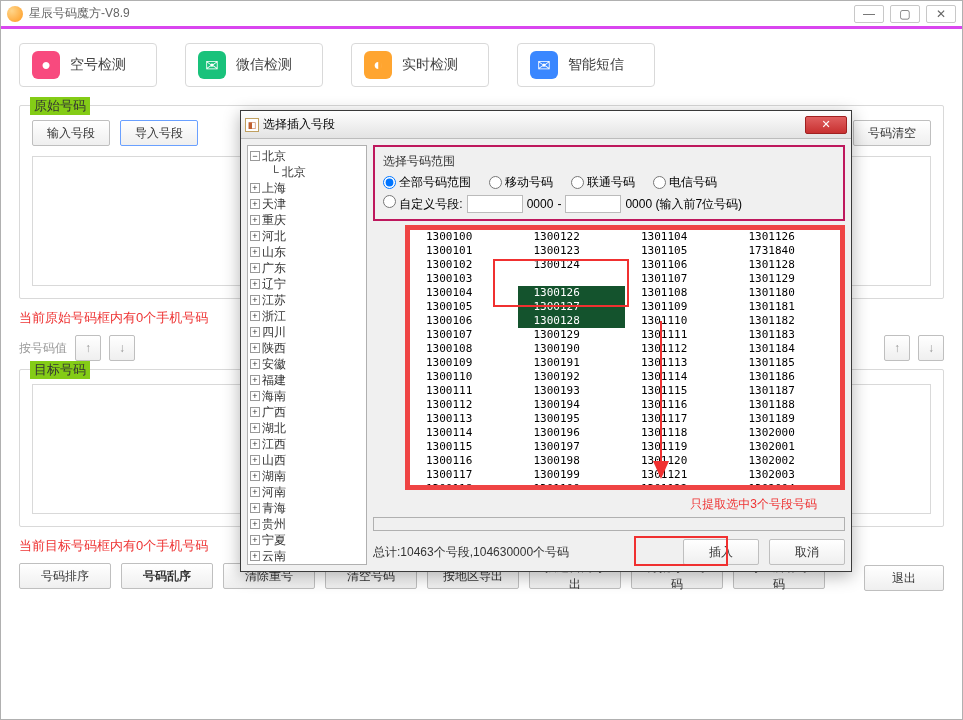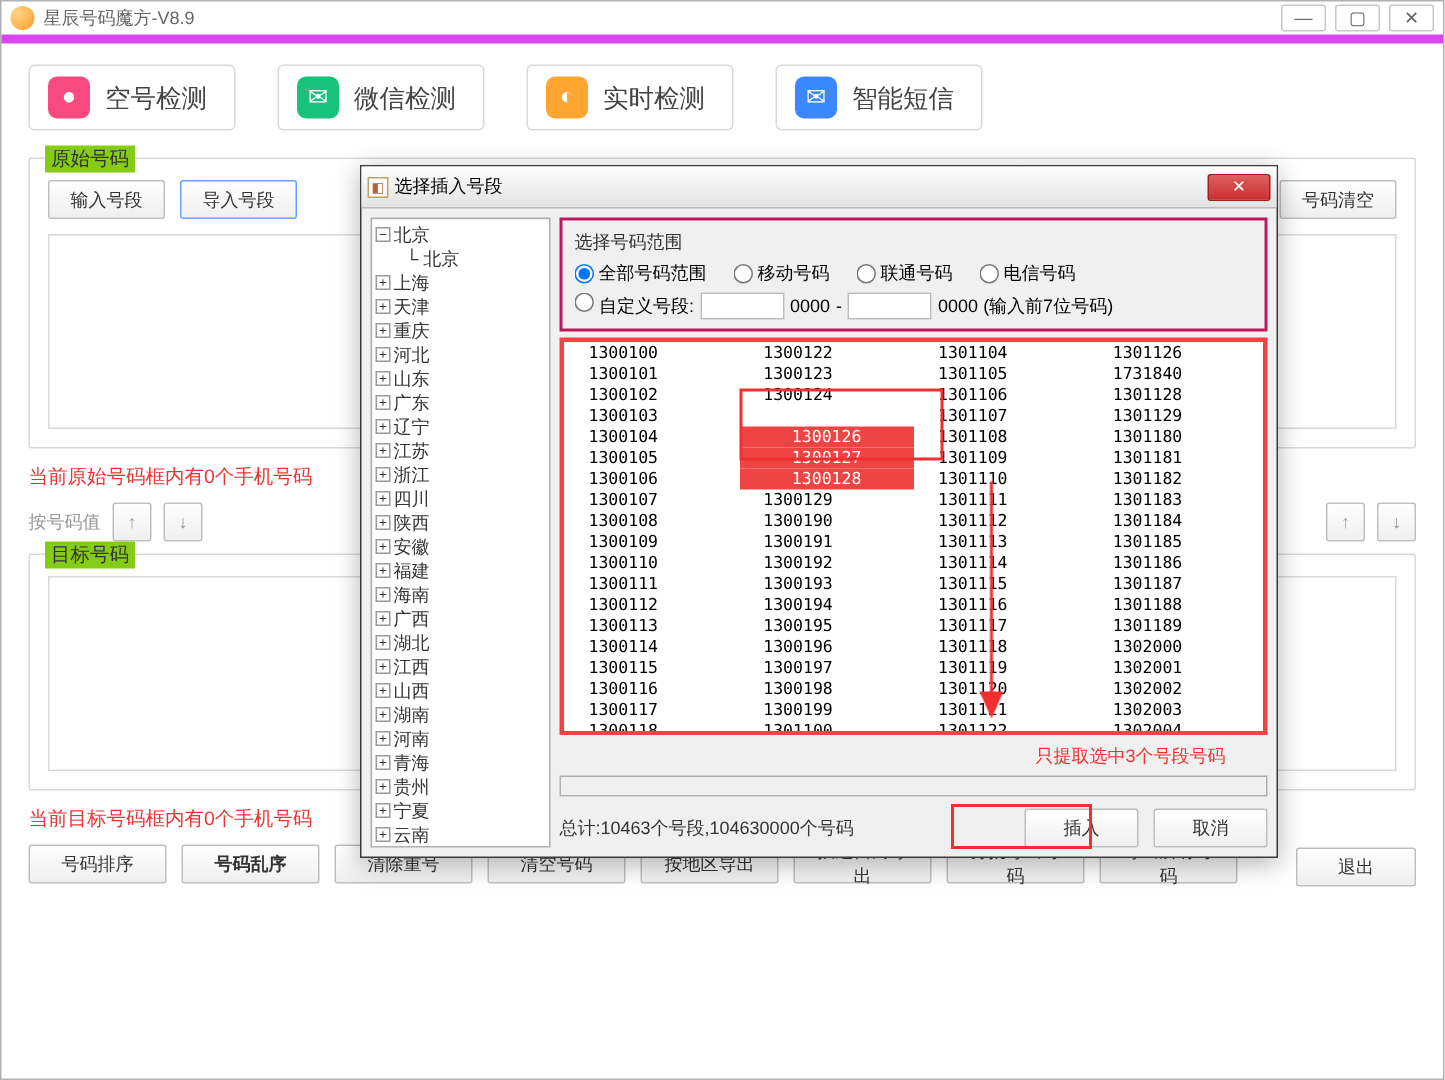--- a/index.html
+++ b/index.html
@@ -1,27 +1,27 @@
 <!DOCTYPE html>
 <html><head>
 <meta charset="utf-8">
 <style>
 * { box-sizing: border-box; margin: 0; padding: 0; font-family: "Microsoft YaHei", SimSun, sans-serif; font-size: 12px; }
 body { background: #fff; }
 .window { width: 963px; height: 720px; border: 1px solid #b0b0b0; background: #fff; position: relative; }
-.titlebar { height: 28px; display: flex; align-items: center; padding: 0 6px; border-bottom: 6px solid #d946ef; }
+.titlebar { height: 28px; display: flex; align-items: center; padding: 0 6px; border-bottom: 3px solid #d946ef; }
 .ticon { width: 16px; height: 16px; border-radius: 50%; background: radial-gradient(circle at 30% 30%, #ffd58a, #ff9a1f); margin-right: 6px; }
 .title { color: #666; }
 .winbtns { margin-left: auto; display: flex; gap: 0; }
 .winbtn { width: 30px; height: 18px; border: 1px solid #c8c8c8; border-radius: 2px; background: #fff; display: flex; align-items: center; justify-content: center; color: #666; font-size: 12px; margin-left: 6px; cursor: pointer; }
 .mainarea { padding: 14px 18px; position: relative; }
 .topbtns { display: flex; gap: 28px; margin-bottom: 18px; }
 .bigbtn { width: 138px; height: 44px; border: 1px solid #d9d9d9; border-radius: 4px; display: flex; align-items: center; gap: 10px; padding: 0 12px; background: #fff; cursor: pointer; }
 .bigbtn .ico { width: 28px; height: 28px; border-radius: 6px; display: flex; align-items: center; justify-content: center; color: #fff; font-size: 16px; }
-.bigbtn .lbl { color: #444; font-size: 17px; }
+.bigbtn .lbl { color: #444; font-size: 14px; }
 .fieldset { border: 1px solid #d9d9d9; border-radius: 2px; padding: 14px 12px 12px; position: relative; margin-bottom: 10px; }
 .fieldset .legend { position: absolute; top: -9px; left: 10px; background: #84cc16; padding: 0 4px; color: #333; font-size: 13px; }
 .row { display: flex; gap: 10px; align-items: center; }
 .btn { height: 26px; padding: 0 14px; border: 1px solid #bfbfbf; background: linear-gradient(#fff,#efefef); border-radius: 2px; cursor: pointer; color: #333; display: inline-flex; align-items: center; justify-content: center; }
 .btn.sel { border: 1px solid #6aa0ff; }
 .bigempty { height: 130px; border: 1px solid #d9d9d9; margin-top: 10px; background: #fff; }
 .redtxt { color: #e33; font-size: 13px; margin: 4px 0 8px; }
 .sortrow { display: flex; align-items: center; gap: 8px; color: #999; margin-bottom: 8px; }
 .sortrow .btn { width: 26px; padding: 0; color: #999; }
 .bottom-btns { display: flex; gap: 10px; margin-top: 8px; }
@@ -37,24 +37,24 @@
 .tree div { white-space: nowrap; line-height: 16px; color: #333; }
 .tree .ln { display: flex; align-items: center; gap: 2px; }
 .tree .exp { width: 10px; height: 10px; border: 1px solid #999; display: inline-flex; align-items: center; justify-content: center; font-size: 9px; line-height: 1; cursor: pointer; }
 .rightpane { flex: 1; display: flex; flex-direction: column; gap: 4px; }
 .rangebox { border: 2px solid #be185d; padding: 6px 8px; background: #f0f0f0; }
 .rangebox .lg { font-size: 12px; color: #333; margin-bottom: 4px; }
 .radios { display: flex; align-items: flex-end; gap: 18px; }
 .radios label { display: flex; align-items: center; gap: 3px; cursor: pointer; }
 .customrow { display: flex; align-items: center; gap: 4px; margin-top: 4px; }
 .customrow input[type=text] { width: 56px; height: 18px; border: 1px solid #bbb; text-align: center; }
-.listbox { flex: 1; border: 3px solid #ef4444; background: #fff; overflow: auto; position: relative; }
+.listbox { flex: 1; border: 5px solid #ef4444; background: #fff; overflow: auto; position: relative; margin-left: 32px; }
 .listtable { display: grid; grid-template-columns: repeat(4, 1fr); }
 .listtable div { padding: 0 16px; line-height: 14px; font-size: 11px; font-family: SimSun, monospace; }
-.listtable div.sel { background: #ef4444; color: #fff; text-align: center; }
+.listtable div.sel { background: #14532d; color: #fff; }
 .extract-note { text-align: right; padding: 2px 28px 0 0; color: #e33; font-size: 12px; }
 .progress { height: 14px; border: 1px solid #b0b0b0; background: #f0f0f0; }
 .dlgfooter { display: flex; align-items: center; gap: 10px; padding-top: 4px; }
 .dlgfooter .tot { color: #333; }
 .dlgfooter .btn { width: 76px; }
 
 
 .anno { position: absolute; border: 2px solid #f03030; pointer-events: none; }
 .arrow { position: absolute; pointer-events: none; }
 </style>

